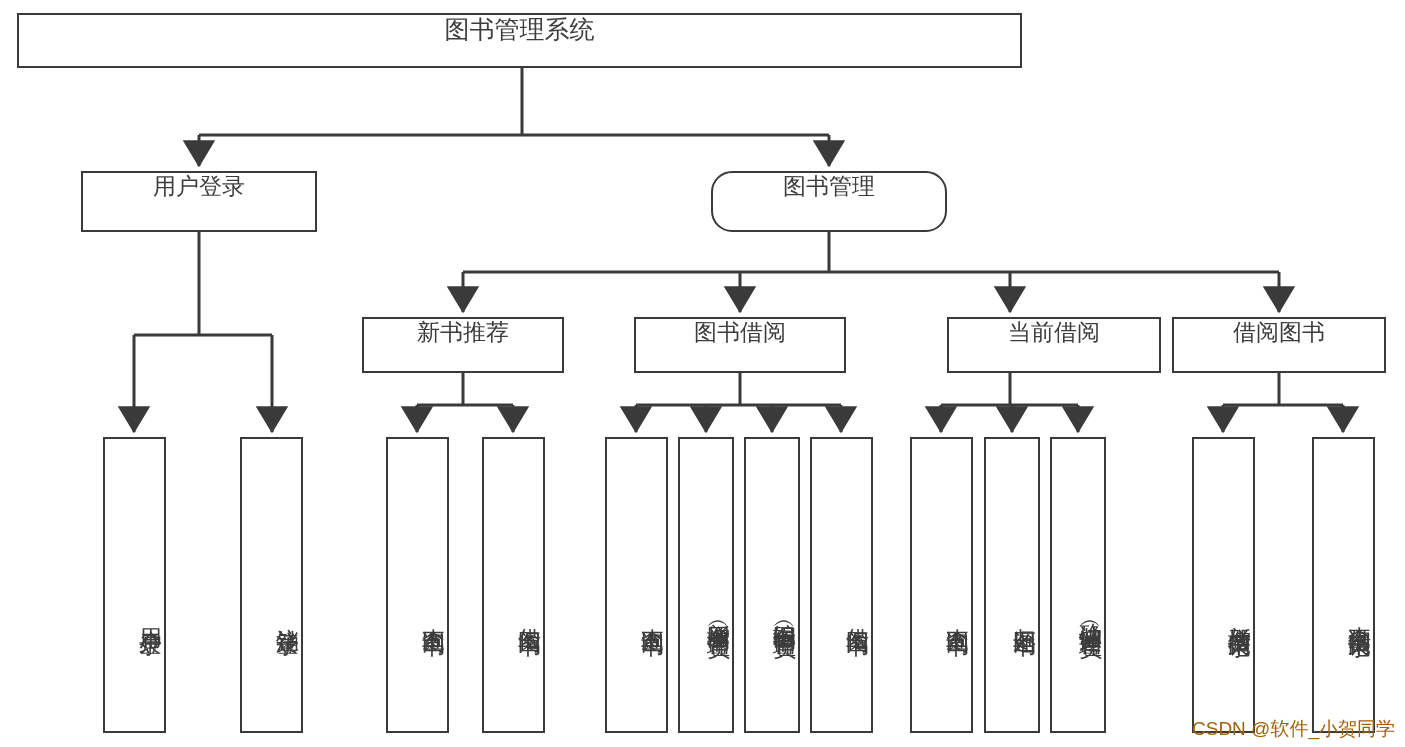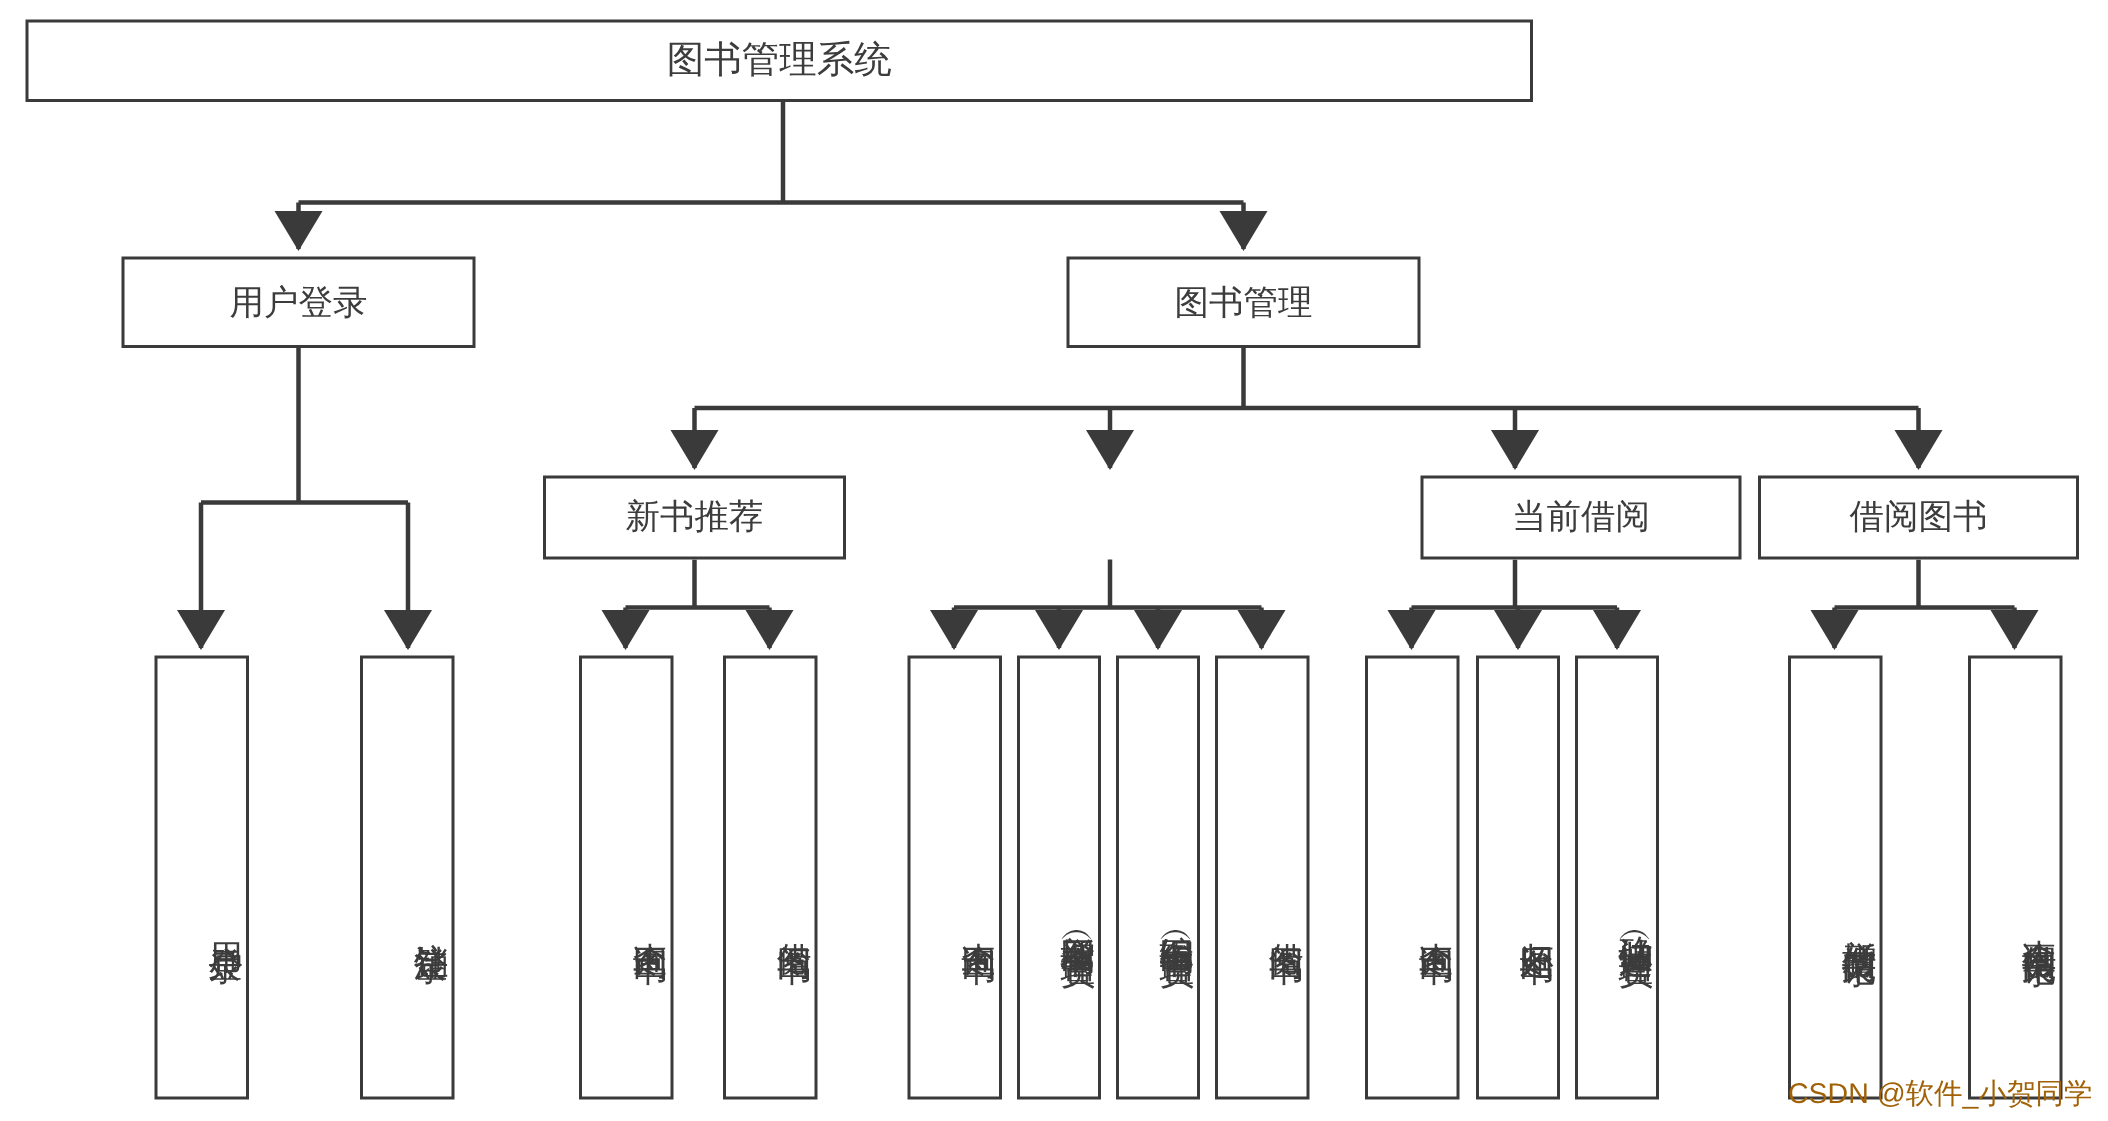--- a/index.html
+++ b/index.html
@@ -24,21 +24,20 @@
     width: 1405px;
     height: 747px;
   }
   .node {
     position: absolute;
     box-sizing: border-box;
     border: 2px solid #3a3a3a;
     background: #ffffff;
     color: #3c3c3c;
     display: flex;
-    align-items: center;
     justify-content: center;
     text-align: center;
     line-height: 1.18;
   }
   .node.root       { font-size: 25px; }
   .node.level2     { font-size: 23px; }
   .node.level3     { font-size: 23px; }
   .node.leaf {
     font-size: 23px;
     writing-mode: vertical-rl;
@@ -112,26 +111,29 @@
     </g>
   </svg>
 
   <div class="node root" style="left: 17px; top: 13px; width: 1005px; height: 55px;">
     <span class="label">图书管理系统</span>
   </div>
 
   <div class="node level2" style="left: 81px; top: 171px; width: 236px; height: 61px;">
     <span class="label">用户登录</span>
   </div>
-  <div class="node level2" style="left: 711px; top: 171px; width: 236px; height: 61px;">
+  <div class="node level2" style="left: 711px; top: 171px; width: 236px; height: 61px; border-radius: 21px;">
     <span class="label">图书管理</span>
   </div>
 
   <div class="node level3" style="left: 362px; top: 317px; width: 202px; height: 56px;">
     <span class="label">新书推荐</span>
+  </div>
+  <div class="node level3" style="left: 634px; top: 317px; width: 212px; height: 56px;">
+    <span class="label">图书借阅</span>
   </div>
   <div class="node level3" style="left: 903px; top: 317px; width: 214px; height: 56px; margin-left: 44px;">
     <span class="label">当前借阅</span>
   </div>
   <div class="node level3" style="left: 1172px; top: 317px; width: 214px; height: 56px;">
     <span class="label">借阅图书</span>
   </div>
 
   <div class="node leaf" style="left: 103px; top: 437px; width: 63px; height: 296px;">
     <span class="label">用户登录</span>

